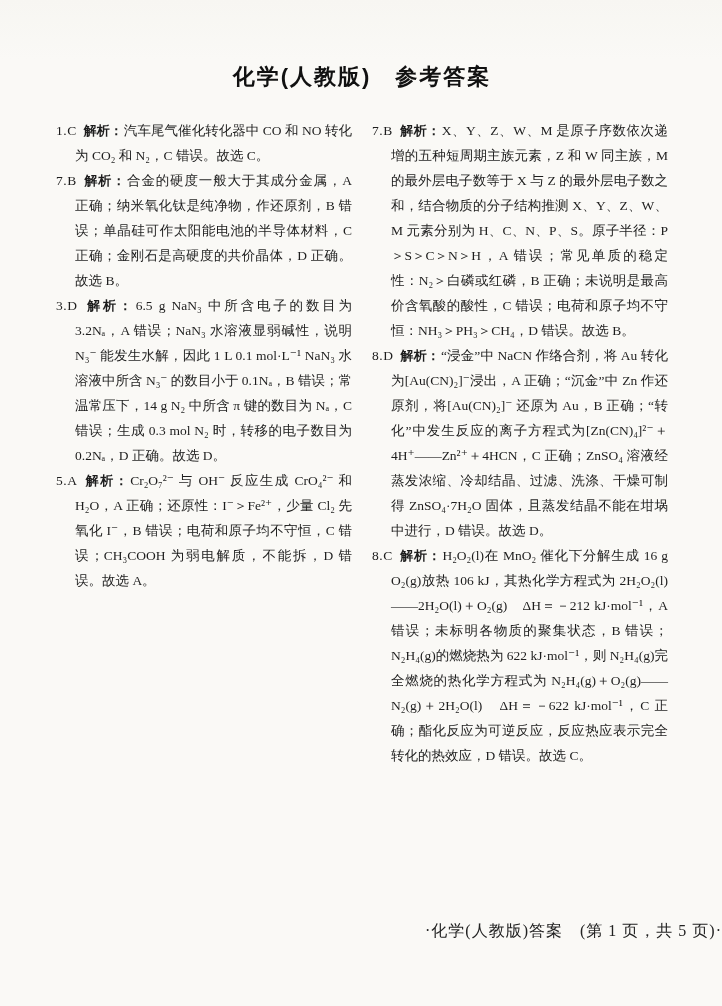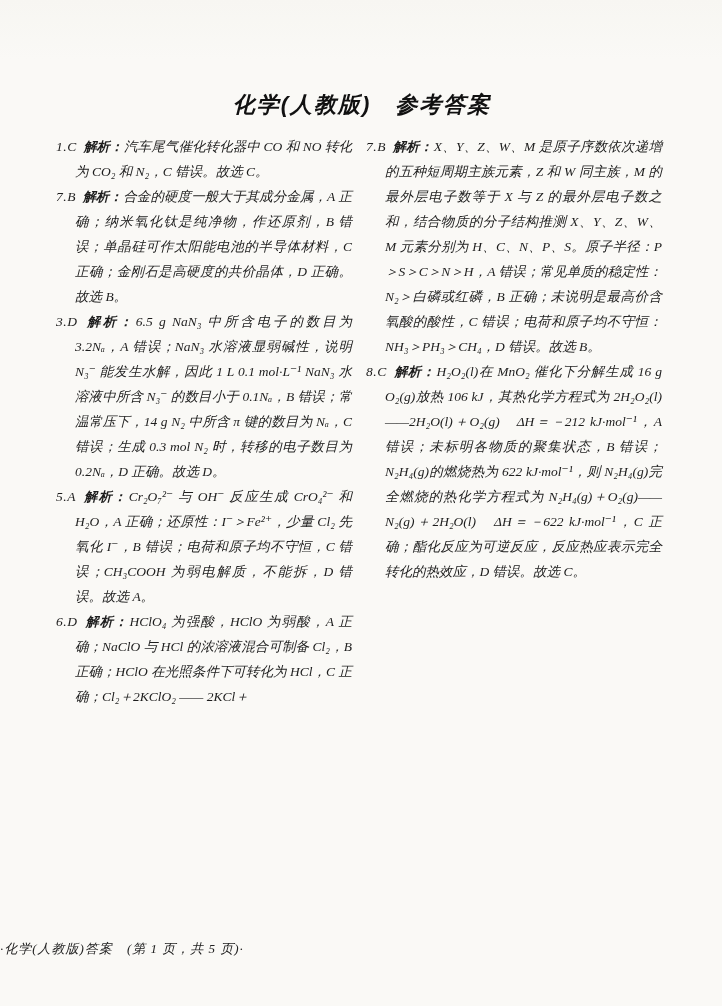--- a/index.html
+++ b/index.html
@@ -7,36 +7,35 @@
   body {
     background: #f9f8f5;
     color: #1d1d1d;
     font-family: "Liberation Serif", "DejaVu Serif", serif;
     overflow: hidden;
   }
   .page {
     position: relative;
     width: 722px;
     height: 1006px;
-    padding: 90px 54px 0 56px;
+    padding: 62px 54px 0 56px;
     background: linear-gradient(180deg, #f7f6f2 0%, #faf9f6 6%, #faf9f6 100%);
-    font-style: italic;
   }
   .title {
     text-align: center;
     font-family: "Liberation Sans", "DejaVu Sans", sans-serif;
     font-weight: bold;
     font-size: 22px;
     letter-spacing: 2px;
     color: #111;
   }
   .columns {
     display: flex;
-    gap: 14px;
-    margin-top: 14px;
+    gap: 20px;
+    margin-top: 26px;
   }
   .column {
     width: 296px;
     font-size: 13.5px;
     line-height: 25px;
     text-align: justify;
   }
   .answer-item {
     padding-left: 19px;
     text-indent: -19px;
@@ -47,44 +46,44 @@
   }
   .answer-item .label {
     font-weight: bold;
     font-family: "Liberation Sans", "DejaVu Sans", sans-serif;
     font-size: 13px;
     margin-right: 1px;
   }
   .footer {
     position: absolute;
     left: 0;
-    bottom: 48px;
+    bottom: 64px;
     width: 100%;
-    text-align: left;
-    font-size: 13px;
+    text-align: right;
+    font-size: 16px;
     letter-spacing: 1px;
     color: #222;
   }
 </style>
 </head>
 <body>
 
 <div class="page">
   <h1 class="title">化学(人教版)　参考答案</h1>
 
   <div class="columns">
     <div class="column" id="col-left">
         <p class="answer-item"><span class="num">1.C</span><span class="label">解析：</span><span class="body">汽车尾气催化转化器中 CO 和 NO 转化为 CO₂ 和 N₂，C 错误。故选 C。</span></p>
         <p class="answer-item"><span class="num">7.B</span><span class="label">解析：</span><span class="body">合金的硬度一般大于其成分金属，A 正确；纳米氧化钛是纯净物，作还原剂，B 错误；单晶硅可作太阳能电池的半导体材料，C 正确；金刚石是高硬度的共价晶体，D 正确。故选 B。</span></p>
         <p class="answer-item"><span class="num">3.D</span><span class="label">解析：</span><span class="body">6.5 g NaN₃ 中所含电子的数目为 3.2Nₐ，A 错误；NaN₃ 水溶液显弱碱性，说明 N₃⁻ 能发生水解，因此 1 L 0.1 mol·L⁻¹ NaN₃ 水溶液中所含 N₃⁻ 的数目小于 0.1Nₐ，B 错误；常温常压下，14 g N₂ 中所含 π 键的数目为 Nₐ，C 错误；生成 0.3 mol N₂ 时，转移的电子数目为 0.2Nₐ，D 正确。故选 D。</span></p>
         <p class="answer-item"><span class="num">5.A</span><span class="label">解析：</span><span class="body">Cr₂O₇²⁻ 与 OH⁻ 反应生成 CrO₄²⁻ 和 H₂O，A 正确；还原性：I⁻＞Fe²⁺，少量 Cl₂ 先氧化 I⁻，B 错误；电荷和原子均不守恒，C 错误；CH₃COOH 为弱电解质，不能拆，D 错误。故选 A。</span></p>
-        <p class="answer-item"><span class="num">6.D</span><span class="label">解析：</span><span class="body">HClO₄ 为强酸，HClO 为弱酸，A 正确；NaClO 与 HCl 的浓溶液混合可制备 Cl₂，B 正确；HClO 在光照条件下可转化为 HCl，C 正确；Cl₂＋2KClO₂ —— 2KCl＋</span></p>
       </div>
     <div class="column" id="col-right">
         <p class="answer-item"><span class="num">7.B</span><span class="label">解析：</span><span class="body">X、Y、Z、W、M 是原子序数依次递增的五种短周期主族元素，Z 和 W 同主族，M 的最外层电子数等于 X 与 Z 的最外层电子数之和，结合物质的分子结构推测 X、Y、Z、W、M 元素分别为 H、C、N、P、S。原子半径：P＞S＞C＞N＞H，A 错误；常见单质的稳定性：N₂＞白磷或红磷，B 正确；未说明是最高价含氧酸的酸性，C 错误；电荷和原子均不守恒：NH₃＞PH₃＞CH₄，D 错误。故选 B。</span></p>
+        <p class="answer-item"><span class="num">8.D</span><span class="label">解析：</span><span class="body">“浸金”中 NaCN 作络合剂，将 Au 转化为[Au(CN)₂]⁻浸出，A 正确；“沉金”中 Zn 作还原剂，将[Au(CN)₂]⁻ 还原为 Au，B 正确；“转化”中发生反应的离子方程式为[Zn(CN)₄]²⁻＋4H⁺——Zn²⁺＋4HCN，C 正确；ZnSO₄ 溶液经蒸发浓缩、冷却结晶、过滤、洗涤、干燥可制得 ZnSO₄·7H₂O 固体，且蒸发结晶不能在坩埚中进行，D 错误。故选 D。</span></p>
         <p class="answer-item"><span class="num">8.C</span><span class="label">解析：</span><span class="body">H₂O₂(l)在 MnO₂ 催化下分解生成 16 g O₂(g)放热 106 kJ，其热化学方程式为 2H₂O₂(l)——2H₂O(l)＋O₂(g)　ΔH＝－212 kJ·mol⁻¹，A 错误；未标明各物质的聚集状态，B 错误；N₂H₄(g)的燃烧热为 622 kJ·mol⁻¹，则 N₂H₄(g)完全燃烧的热化学方程式为 N₂H₄(g)＋O₂(g)—— N₂(g)＋2H₂O(l)　ΔH＝－622 kJ·mol⁻¹，C 正确；酯化反应为可逆反应，反应热应表示完全转化的热效应，D 错误。故选 C。</span></p>
       </div>
   </div>
 
   <div class="footer">
     <span>·化学(人教版)答案　(第 1 页，共 5 页)·</span>
   </div>
 </div>
 
 </body></html>

